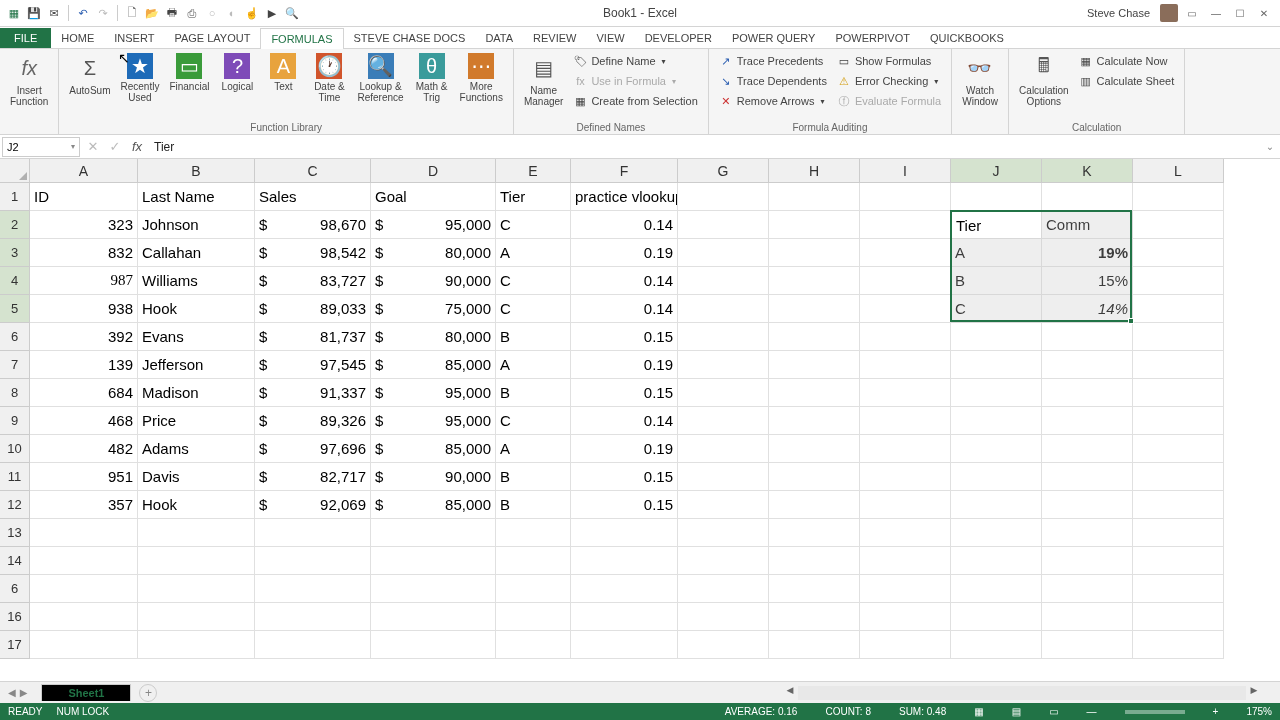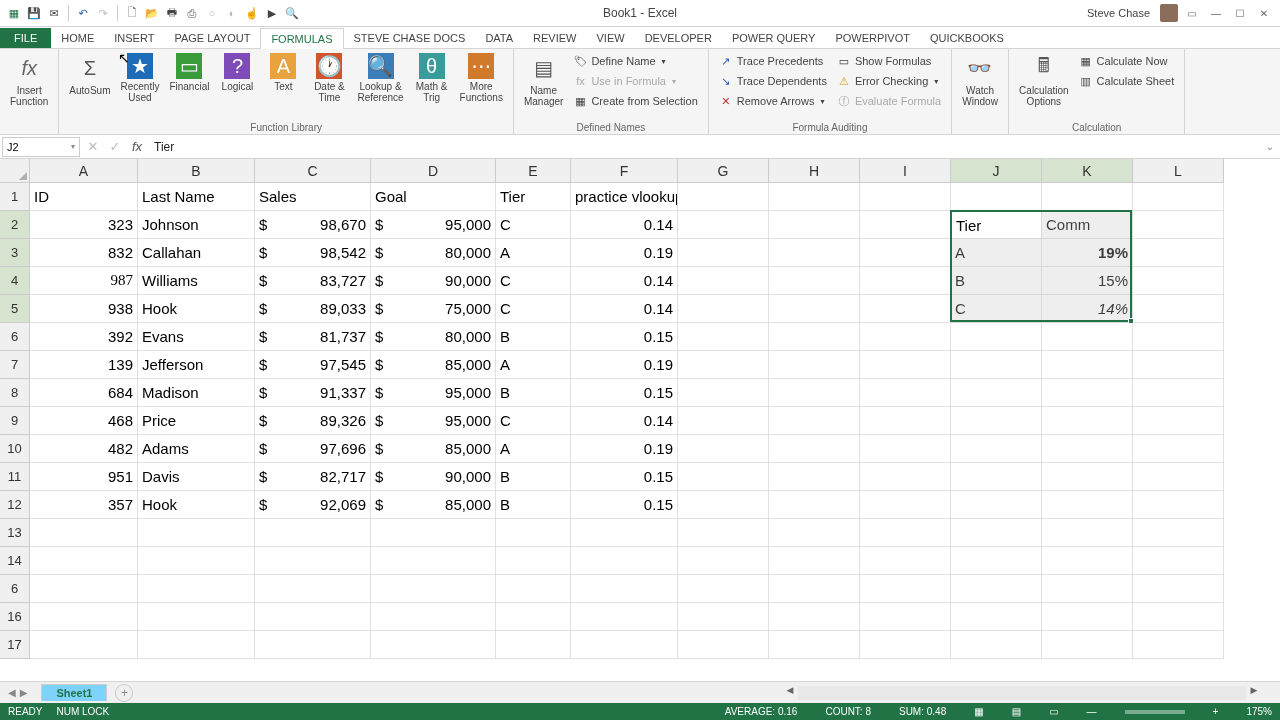--- a/index.html
+++ b/index.html
@@ -64,21 +64,21 @@
   
   .selbox { position: absolute; border: 2px solid #217346; pointer-events: none; }
   .selbox .handle { position: absolute; right: -4px; bottom: -4px; width: 6px; height: 6px; background: #217346; border: 1px solid #fff; }
   .activecell-cover { position: absolute; background: #fff; pointer-events:none;}
   .selfill { position: absolute; background: rgba(200,200,200,0.3); pointer-events:none;}
   
   
   .sheettabs { position: absolute; left: 0; bottom: 17px; height: 22px; width: 100%; background: #f0f0f0; border-top: 1px solid #d4d4d4; display: flex; align-items: center; }
   .stnav { display: flex; gap: 4px; padding: 0 8px; font-size: 10px; color: #888; }
   .stnav span{cursor:pointer;}
-  .stab { background: #7dd3fc; border: 1px solid #ccc; border-bottom: none; padding: 2px 14px; font-size: 11px; font-weight: bold; color: #217346; margin-left: 6px; cursor: pointer; }
+  .stab { background: #000000; border: 1px solid #ccc; border-bottom: none; padding: 2px 26px; font-size: 11px; font-weight: bold; color: #217346; margin-left: 6px; cursor: pointer; }
   .snew { width: 18px; height: 18px; border: 1px solid #ccc; border-radius: 50%; display: flex; align-items: center; justify-content: center; font-size: 12px; color: #888; margin-left: 8px; cursor: pointer; }
   .hscroll { position: absolute; right: 18px; bottom: 0; height: 20px; width: 480px; background: #f0f0f0; display:flex; align-items:center;}
   .hscroll .sbtn{ width:16px; height:16px; font-size:9px; color:#666; text-align:center; cursor:pointer;}
   .hscroll .strack{ flex:1; height:14px; background:#e8e8e8;}
   
   
   .statusbar { position: absolute; left: 0; bottom: 0; height: 17px; width: 100%; background: #217346; color: #fff; font-size: 10px; display: flex; align-items: center; padding: 0 8px; justify-content: space-between; }
   .statusbar .sleft { display: flex; gap: 14px; }
   .statusbar .sright { display: flex; gap: 28px; align-items: center; }
   

